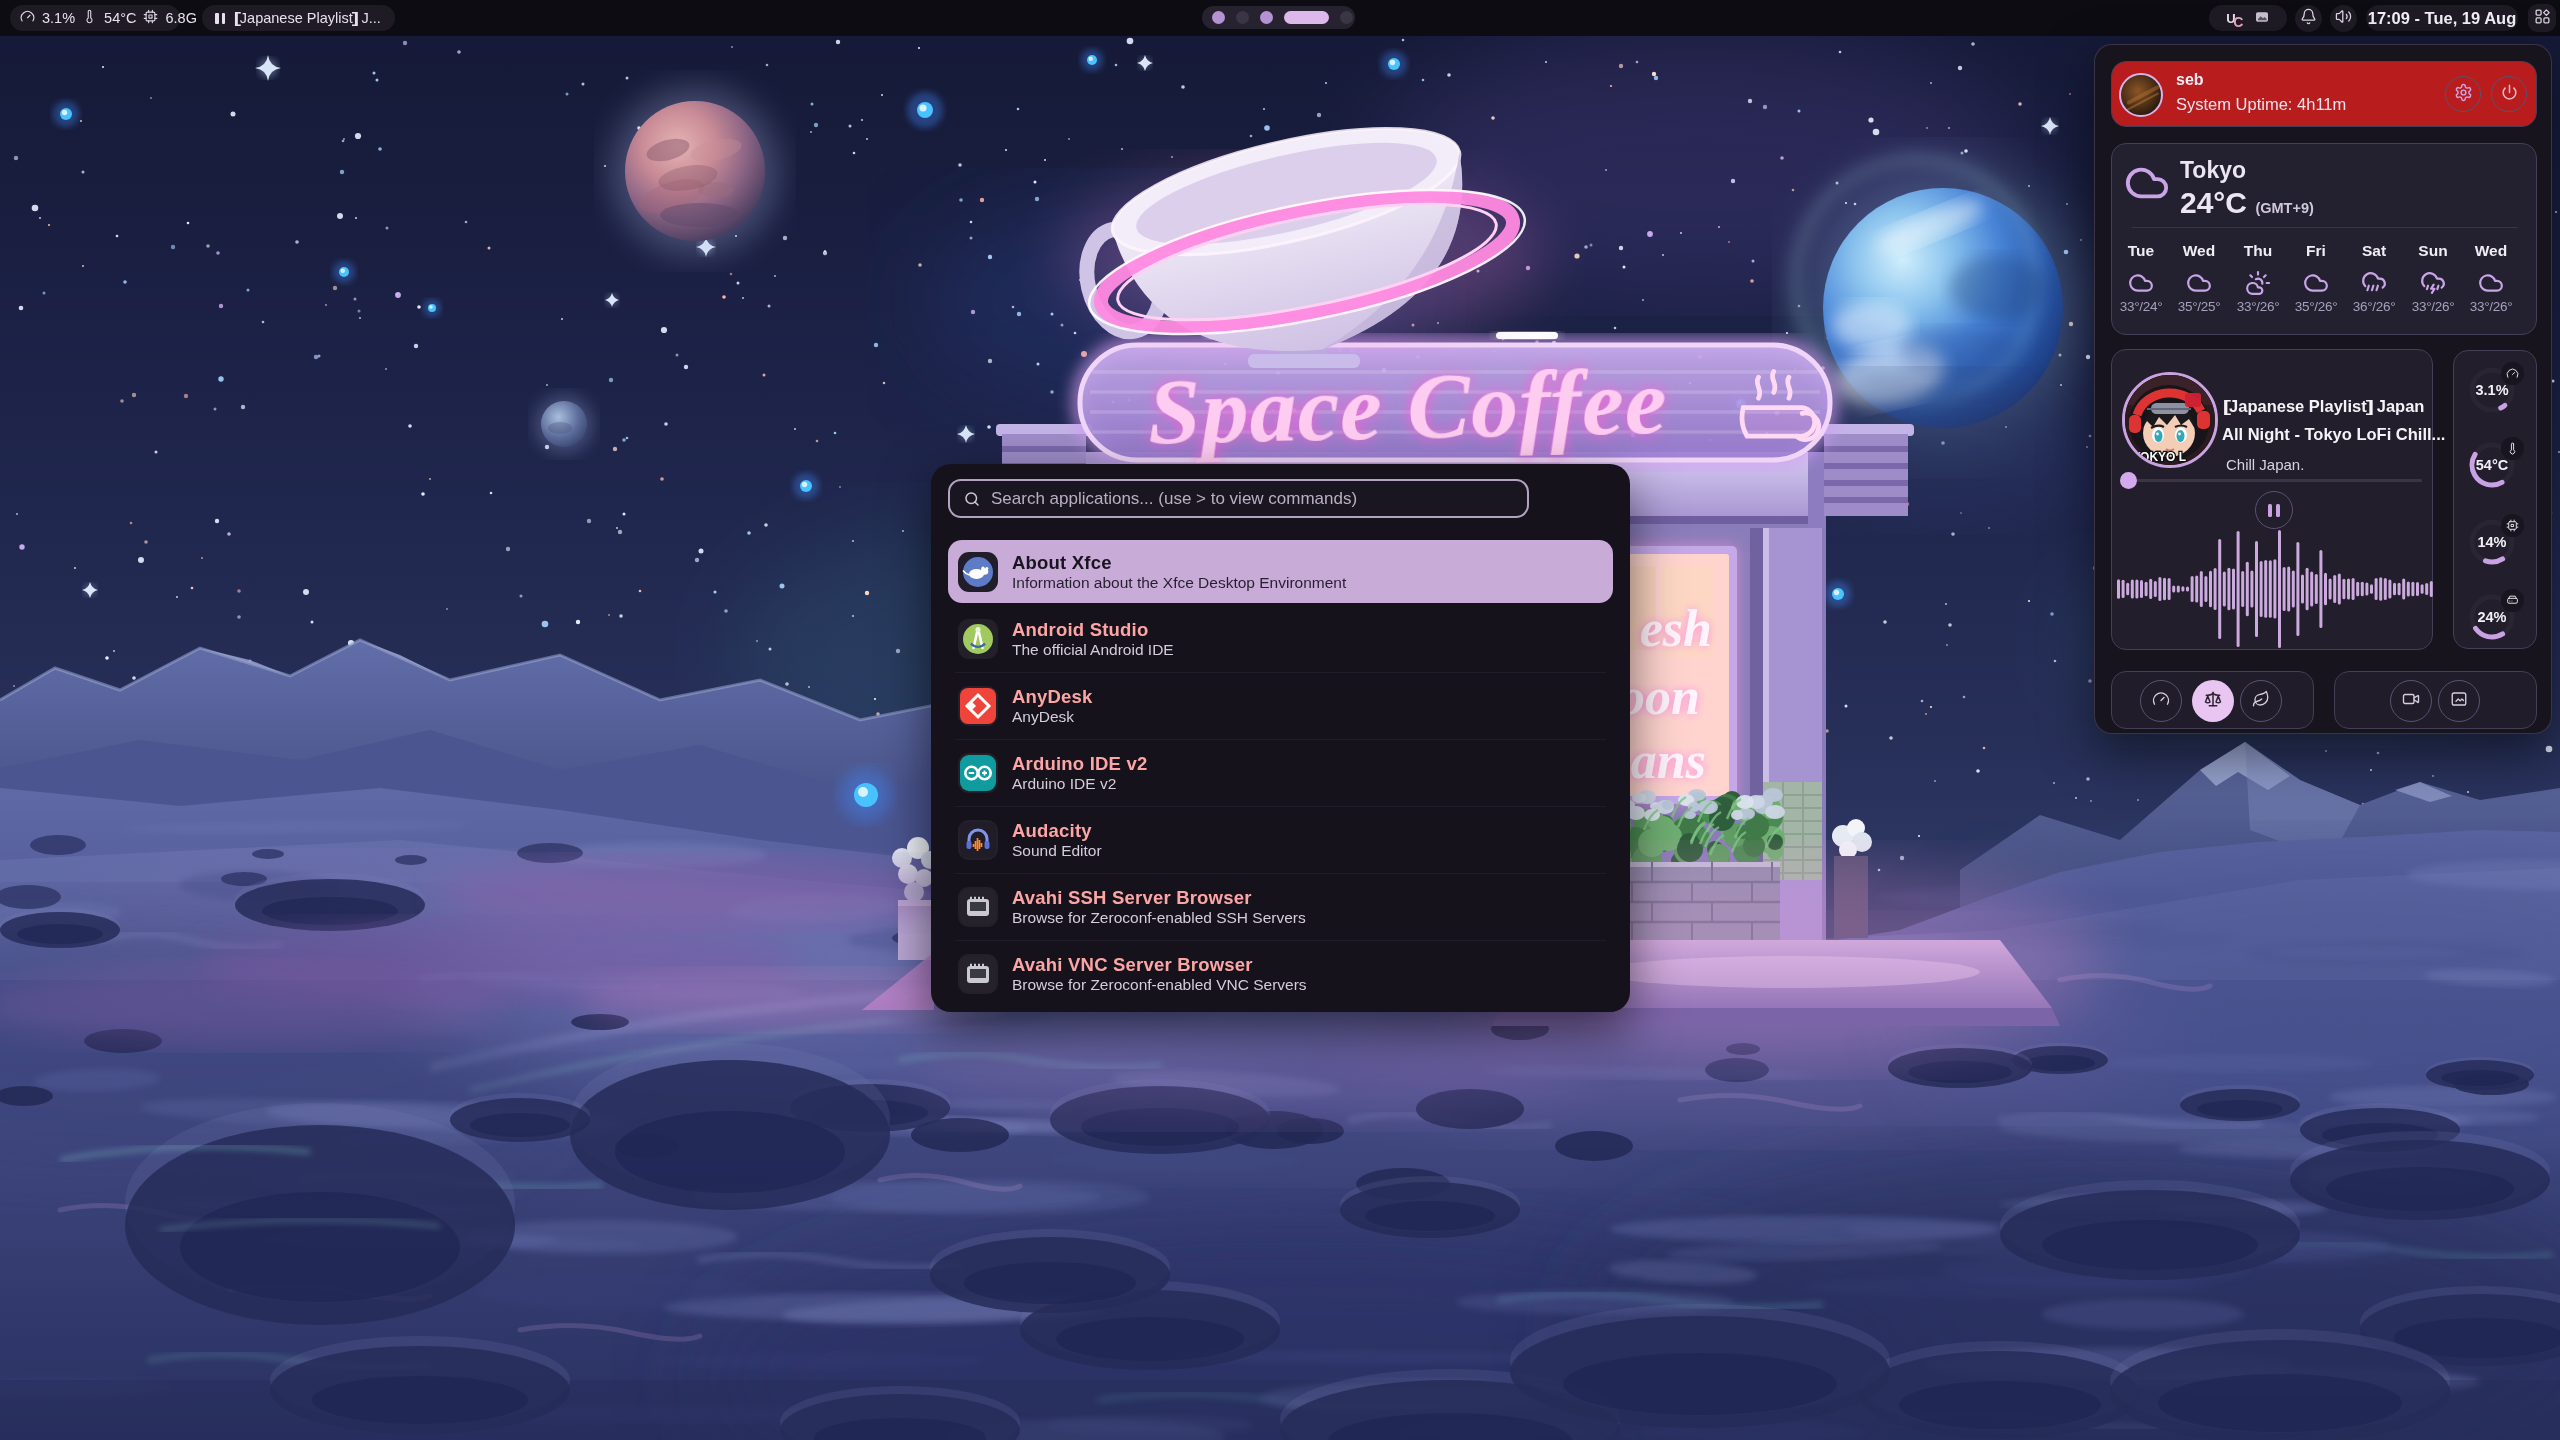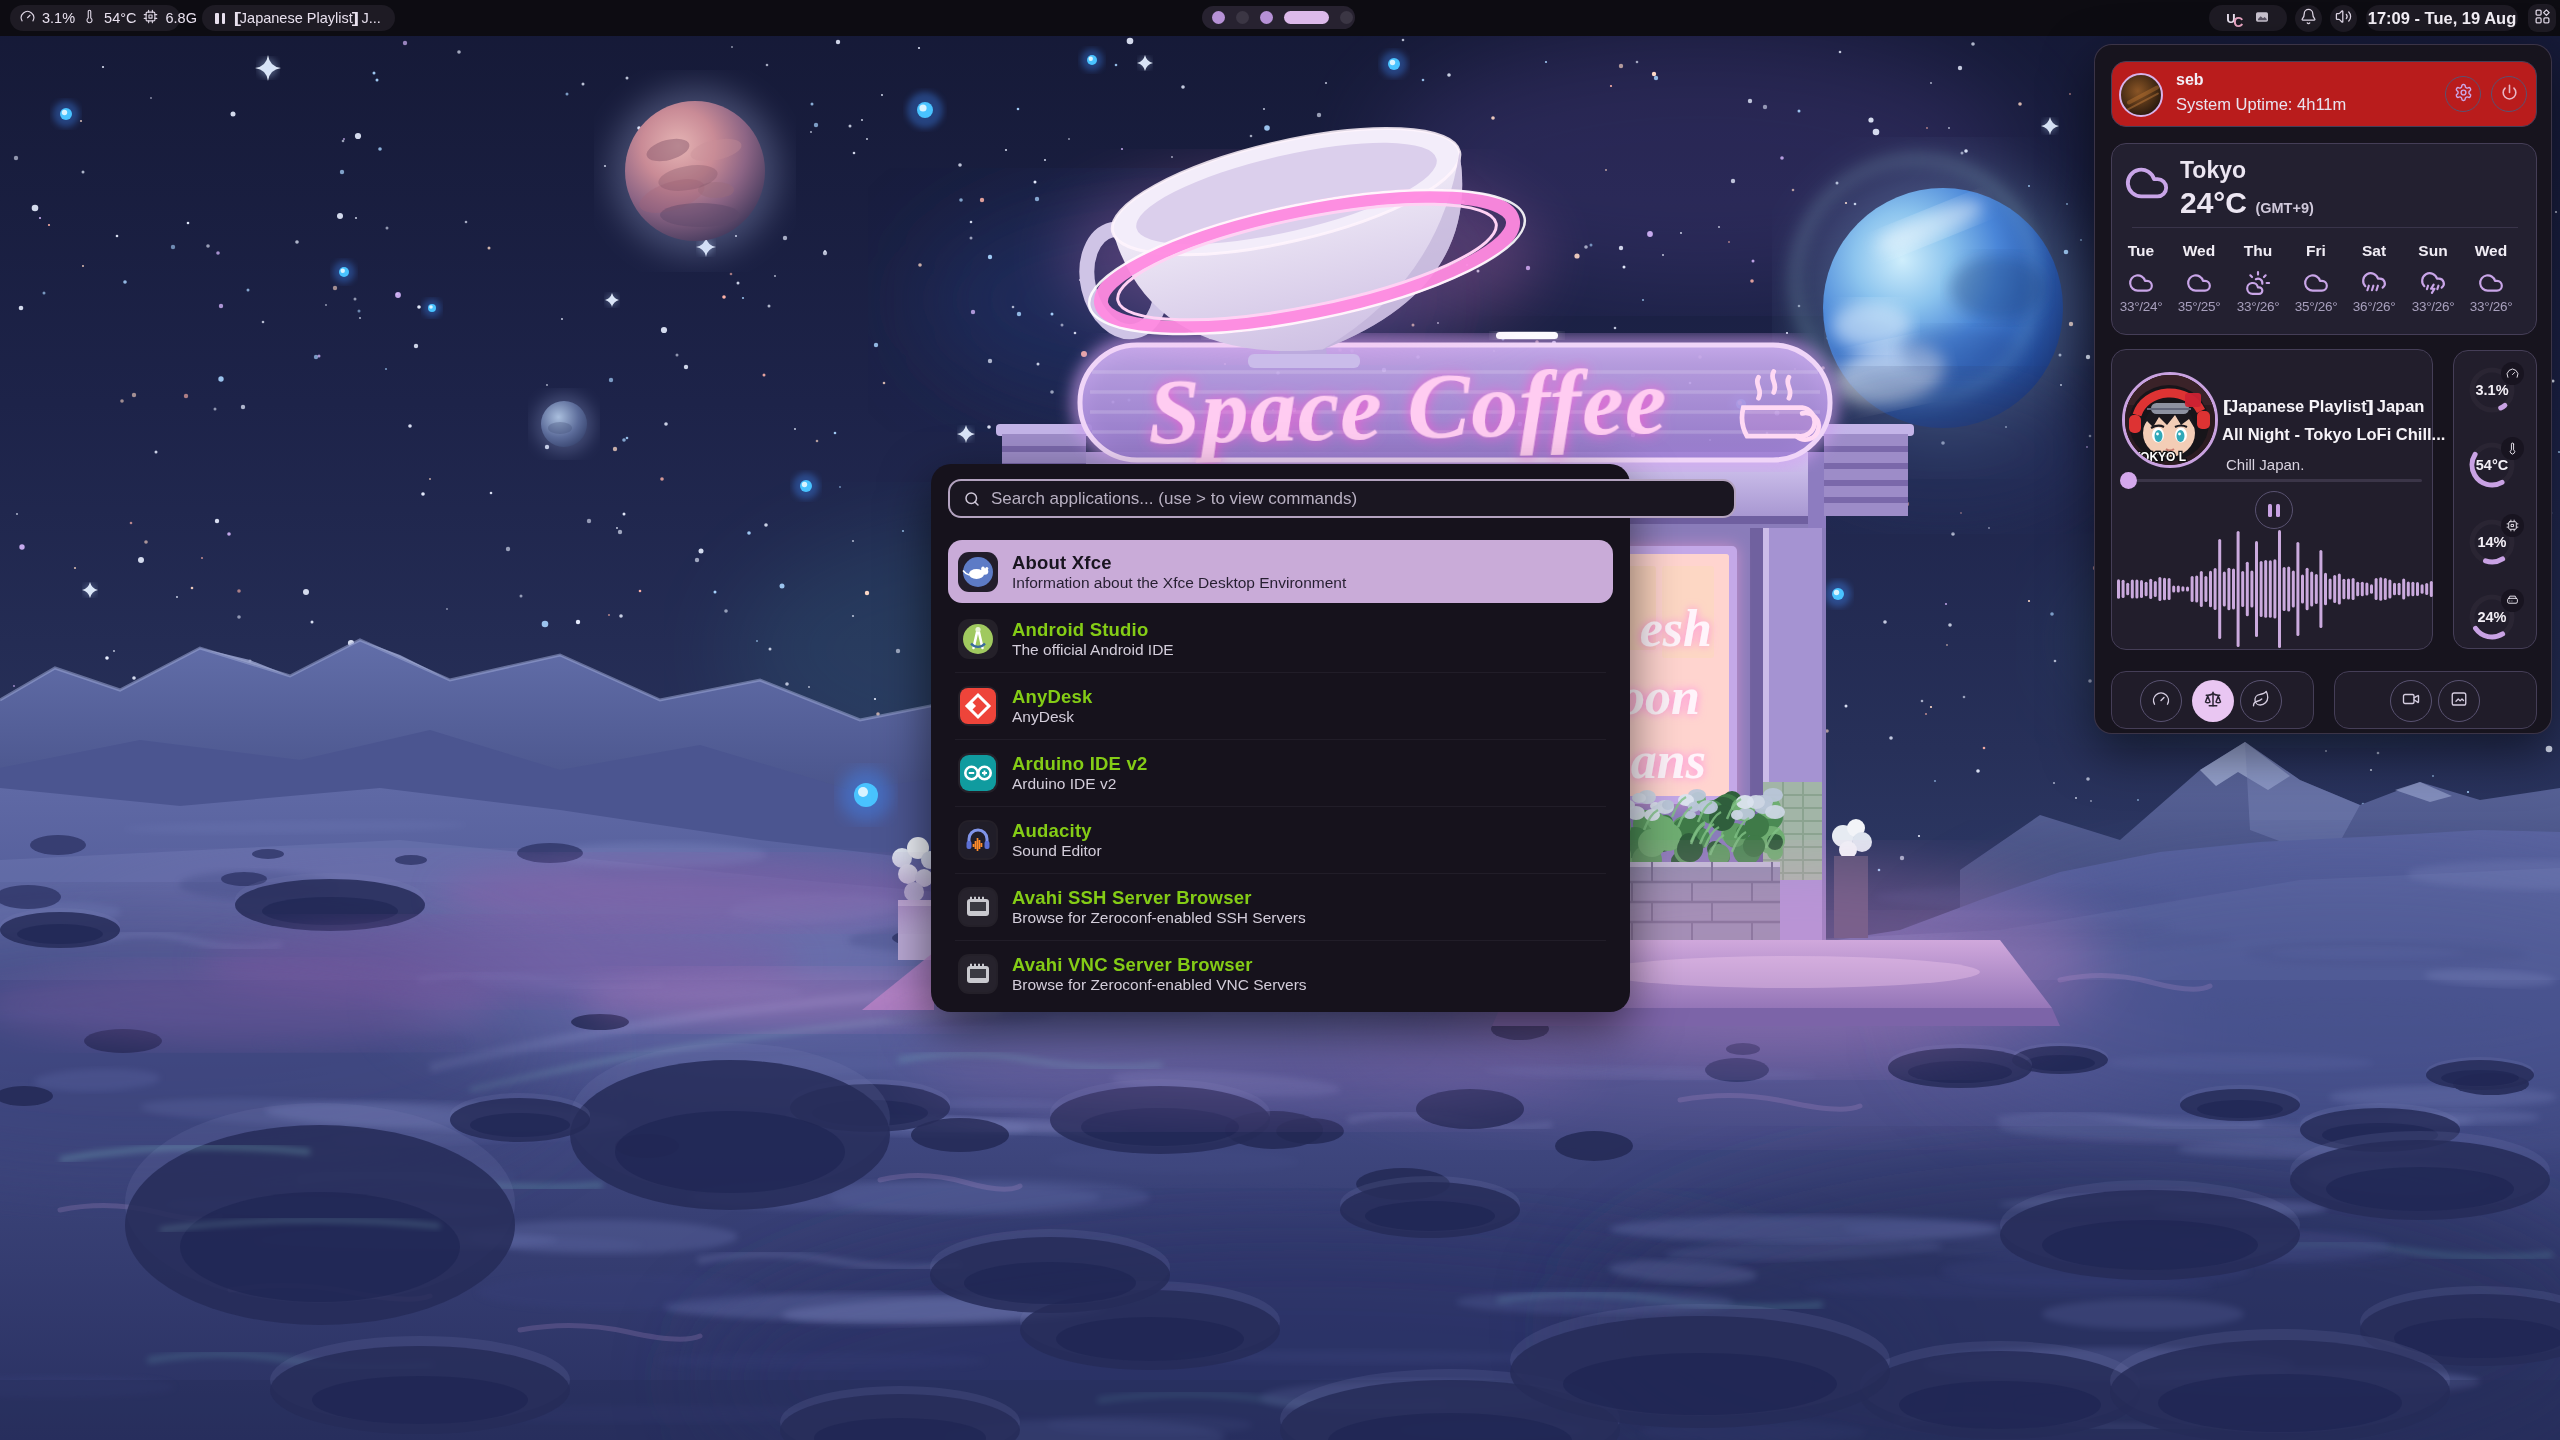--- a/index.html
+++ b/index.html
@@ -5,25 +5,25 @@
 #wall{position:absolute;left:0;top:0}
 
 #topbar{position:absolute;left:0;top:0;width:2560px;height:36px;background:#0d0c12;color:#e8e0ee;z-index:5}
 .pill{position:absolute;top:5px;height:26px;border-radius:13px;background:#1e1b24;display:flex;align-items:center;font-size:14.5px;color:#e8e0ee}
 .cbtn{position:absolute;top:5px;width:27px;height:27px;border-radius:50%;background:#1e1b24;display:flex;align-items:center;justify-content:center}
 .ws{position:absolute;left:1202px;top:6px;width:153px;height:23px;border-radius:12px;background:#272230;display:flex;align-items:center;gap:11px;padding-left:10px}
 .wsd{width:13px;height:13px;border-radius:50%}
 .wsp{width:45px;height:13px;border-radius:7px;background:#dcb9ea}
 
 #launcher{position:absolute;left:931px;top:464px;width:699px;height:548px;border-radius:20px;background:#16121c;box-shadow:0 18px 50px rgba(0,0,0,.55);z-index:5}
-#search{position:absolute;left:17px;top:15px;width:788px;height:39px;border-radius:13px;border:2px solid rgba(219,199,232,.8);background:#1a1621;display:flex;align-items:center;color:#b8b0c2;font-size:17px}
+#search{position:absolute;left:17px;top:15px;width:581px;height:39px;border-radius:13px;border:2px solid rgba(219,199,232,.8);background:#1a1621;display:flex;align-items:center;color:#b8b0c2;font-size:17px}
 .lrow{position:absolute;left:17px;width:665px;height:63px;border-radius:14px;display:flex;align-items:center}
 .lrow .ic{width:40px;height:40px;border-radius:11px;margin-left:10px;background:#242029;display:flex;align-items:center;justify-content:center;flex:none}
 .lrow .tt{margin-left:14px}
-.lrow .t1{font-size:18.5px;font-weight:bold;color:#84cc16;letter-spacing:.2px}
+.lrow .t1{font-size:18.5px;font-weight:bold;color:#fca5a5;letter-spacing:.2px}
 .lrow .t2{font-size:15.5px;color:#d3cdda;margin-top:0}
 .lrow.sel{background:#c9abd8}
 .lrow.sel .ic{background:#221d2b}
 .lrow.sel .t1{color:#191520}
 .lrow.sel .t2{color:#261f31}
 .sep{position:absolute;left:24px;width:651px;height:1px;background:#211d28}
 
 #panel{position:absolute;left:2094px;top:44px;width:458px;height:690px;border-radius:18px;background:#17141e;border:1px solid rgba(125,112,150,.35);box-shadow:0 18px 50px rgba(0,0,0,.5);z-index:5;color:#ece6f2}
 .card{position:absolute;background:#211d2a;border:1px solid #453e57;border-radius:15px}
 .gbtn{border-radius:50%;border:1.5px solid #595271;display:flex;align-items:center;justify-content:center}

